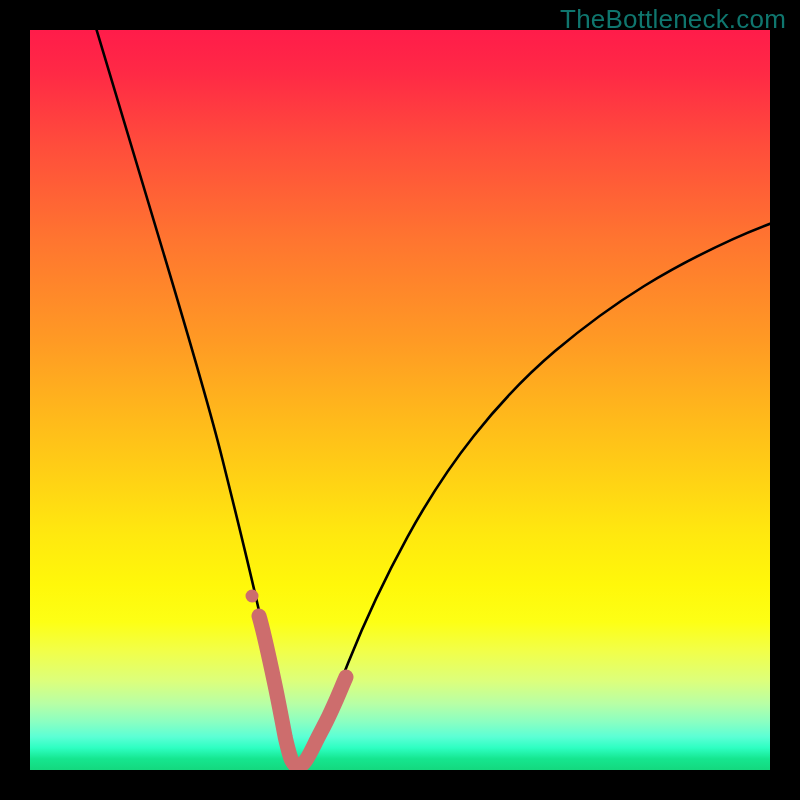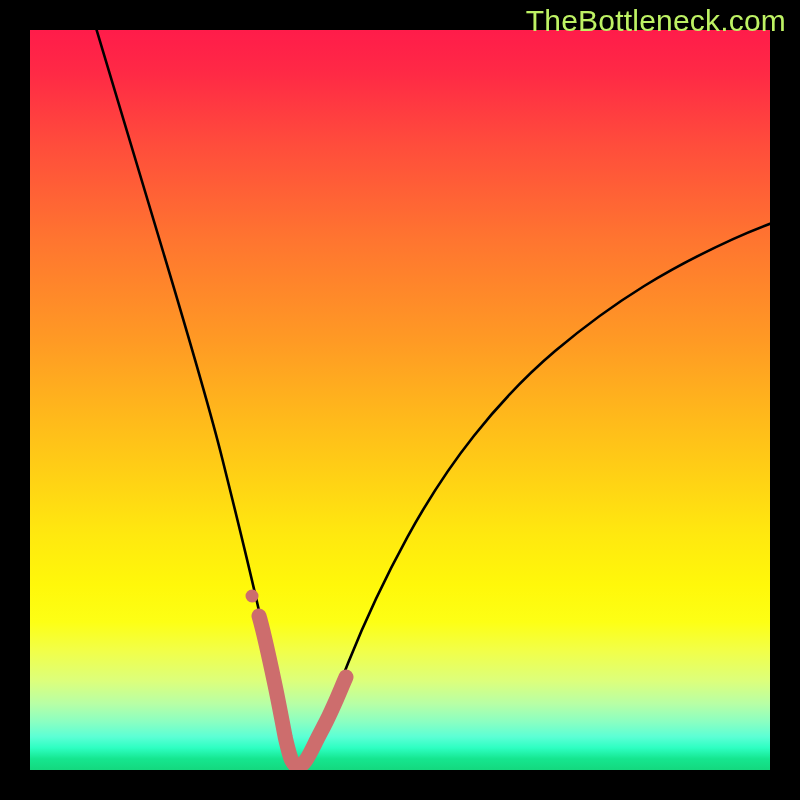--- a/index.html
+++ b/index.html
@@ -56,22 +56,22 @@
   }
   svg {
     position: absolute;
     left: 0;
     top: 0;
   }
   .watermark {
     position: absolute;
     top: 4px;
     right: 14px;
-    color: #bef264;
-    font-size: 30px;
+    color: #0f766e;
+    font-size: 26px;
     font-weight: 400;
     letter-spacing: 0.2px;
   }
 </style>
 </head>
 <body>
 
 <div class="frame">
 
   <div class="plot-area">

